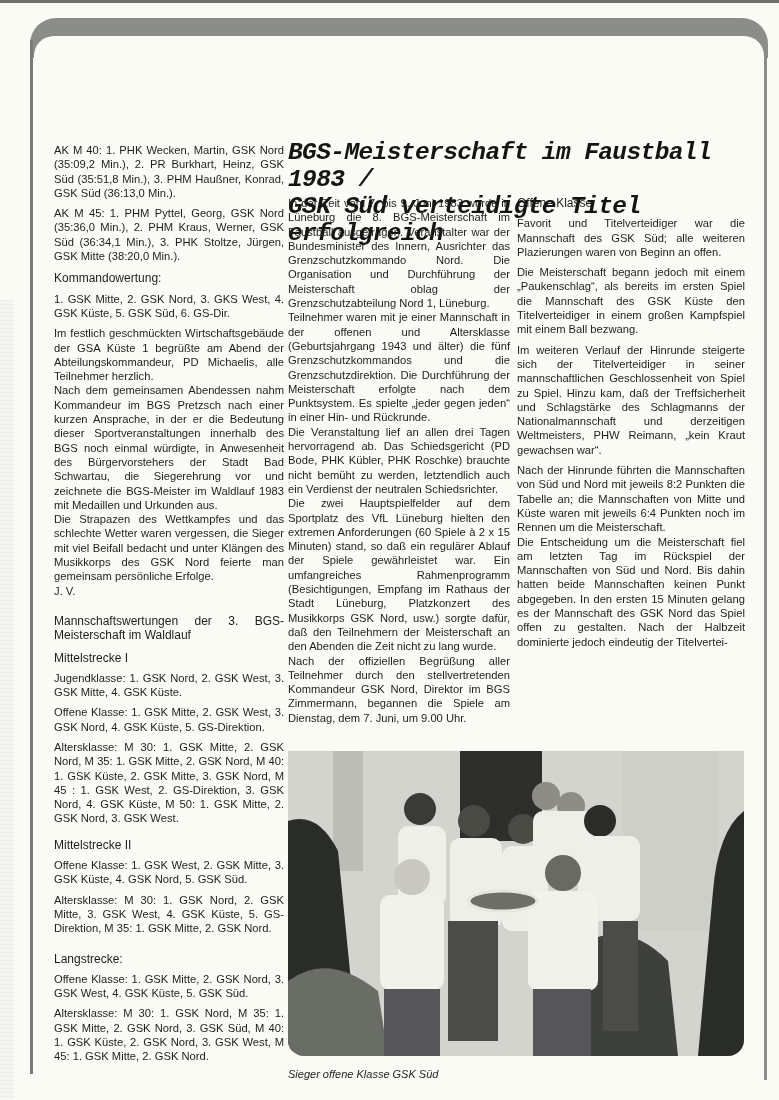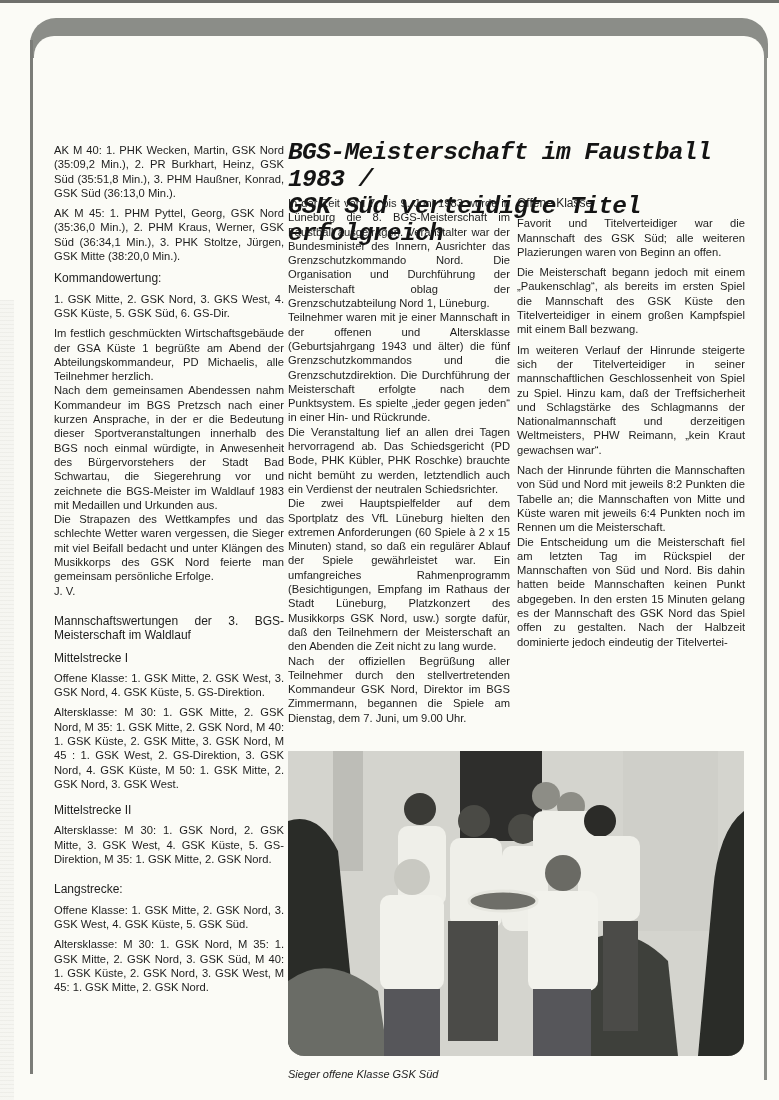--- a/index.html
+++ b/index.html
@@ -68,24 +68,26 @@
   <p class="tight">Im festlich geschmückten Wirtschaftsgebäude der GSA Küste 1 begrüßte am Abend der Abteilungskommandeur, PD Michaelis, alle Teilnehmer herzlich.</p>
   <p class="tight">Nach dem gemeinsamen Abendessen nahm Kommandeur im BGS Pretzsch nach einer kurzen Ansprache, in der er die Bedeutung dieser Sportveranstaltungen innerhalb des BGS noch einmal würdigte, in Anwesenheit des Bürgervorstehers der Stadt Bad Schwartau, die Siegerehrung vor und zeichnete die BGS-Meister im Waldlauf 1983 mit Medaillen und Urkunden aus.</p>
   <p class="tight">Die Strapazen des Wettkampfes und das schlechte Wetter waren vergessen, die Sieger mit viel Beifall bedacht und unter Klängen des Musikkorps des GSK Nord feierte man gemeinsam persönliche Erfolge.</p>
   <div class="sig">
       <span></span>
       <span>J. V.</span>
     </div>
   <h3 style="margin-top:16px">Mannschaftswertungen der 3. BGS-Meisterschaft im Waldlauf</h3>
 
   <h3>Mittelstrecke I</h3>
+  <p>Jugendklasse: 1. GSK Nord, 2. GSK West, 3. GSK Mitte, 4. GSK Küste.</p>
   <p>Offene Klasse: 1. GSK Mitte, 2. GSK West, 3. GSK Nord, 4. GSK Küste, 5. GS-Direktion.</p>
   <p>Altersklasse: M 30: 1. GSK Mitte, 2. GSK Nord, M 35: 1. GSK Mitte, 2. GSK Nord, M 40: 1. GSK Küste, 2. GSK Mitte, 3. GSK Nord, M 45 : 1. GSK West, 2. GS-Direktion, 3. GSK Nord, 4. GSK Küste, M 50: 1. GSK Mitte, 2. GSK Nord, 3. GSK West.</p>
 
   <h3 style="margin-top:12px">Mittelstrecke II</h3>
+  <p>Offene Klasse: 1. GSK West, 2. GSK Mitte, 3. GSK Küste, 4. GSK Nord, 5. GSK Süd.</p>
   <p>Altersklasse: M 30: 1. GSK Nord, 2. GSK Mitte, 3. GSK West, 4. GSK Küste, 5. GS-Direktion, M 35: 1. GSK Mitte, 2. GSK Nord.</p>
 
   <h3 style="margin-top:16px">Langstrecke:</h3>
   <p>Offene Klasse: 1. GSK Mitte, 2. GSK Nord, 3. GSK West, 4. GSK Küste, 5. GSK Süd.</p>
   <p>Altersklasse: M 30: 1. GSK Nord, M 35: 1. GSK Mitte, 2. GSK Nord, 3. GSK Süd, M 40: 1. GSK Küste, 2. GSK Nord, 3. GSK West, M 45: 1. GSK Mitte, 2. GSK Nord.</p>
 </div>
 
 <div class="page-num">30</div>
 
 <div class="headline">

